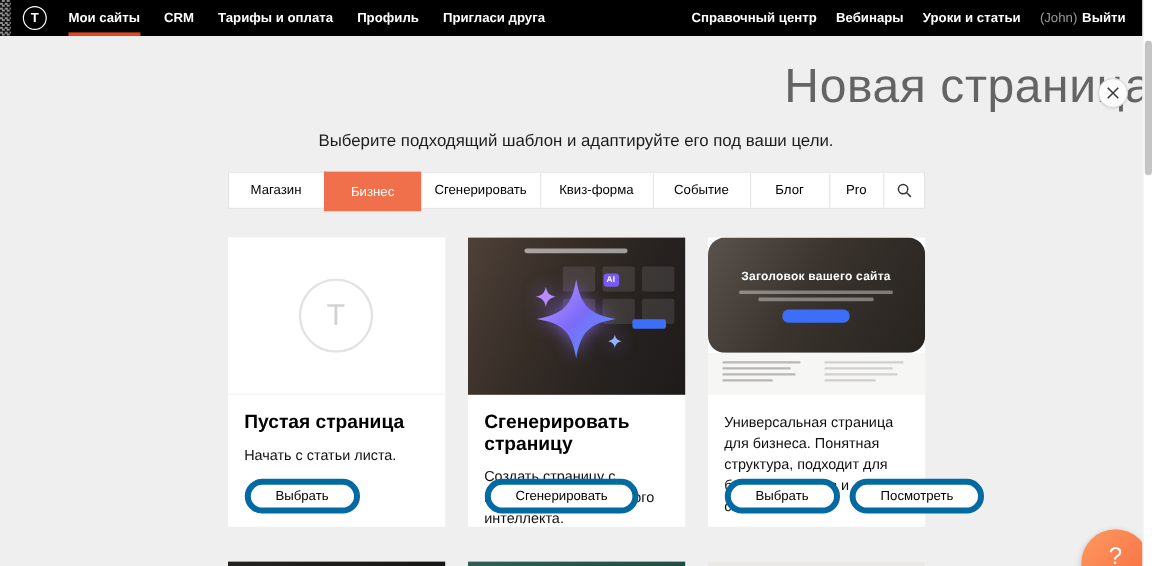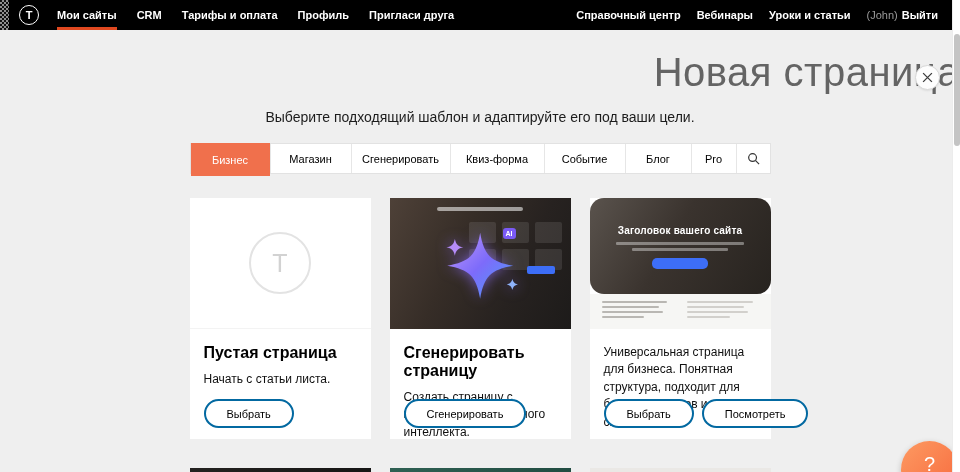--- a/index.html
+++ b/index.html
@@ -50,21 +50,21 @@
 
   
   .cards { width:581px; margin:24px auto 0; display:flex; gap:19px; }
   .cards.row2 { margin-top:29px; }
   .card { width:181px; height:241px; background:#fff; position:relative; flex:none; }
   .thumb { height:131px; position:relative; overflow:hidden; cursor:pointer; }
   .card-body { padding:15px 14px 0; }
   .card-title { font-size:16px; font-weight:bold; color:#000; margin-bottom:9px; }
   .card-desc { font-size:12px; color:#101010; line-height:1.45; }
   .card-buttons { position:absolute; left:14px; bottom:11px; display:flex; gap:8px; }
-  .pill-btn { height:29px; padding:0 21px; border:2px solid #0369a1; border-radius:15px; background:#fff;
+  .pill-btn { height:29px; padding:0 21px; border:5px solid #0369a1; border-radius:15px; background:#fff;
     font-size:11px; color:#000; font-family:inherit; cursor:pointer; white-space:nowrap; }
 
   
   .thumb-blank { display:flex; align-items:center; justify-content:center; background:#fff;
     border-bottom:1px solid #f3f3f3; }
   .blank-circle { width:62px; height:62px; border:2px solid #e3e3e3; border-radius:50%;
     display:flex; align-items:center; justify-content:center; font-size:25px; color:#d2d2d2; }
 
   
   .thumb-ai { background:linear-gradient(115deg,#4e4138 0%,#362d27 38%,#272220 68%,#1d1b1a 100%); }
@@ -137,22 +137,22 @@
   <div class="close-btn">
     <svg width="11" height="11" viewBox="0 0 10 10">
       <path d="M1 1 L9 9 M9 1 L1 9" stroke="#3c3c3c" stroke-width="1.2" fill="none"></path>
     </svg>
   </div>
 
   <h1 class="page-title">Новая страница</h1>
   <p class="page-subtitle">Выберите подходящий шаблон и адаптируйте его под ваши цели.</p>
 
   <div class="tabs">
+    <div class="tab">Магазин</div>
     <div class="tab active">Бизнес</div>
-    <div class="tab">Магазин</div>
     <div class="tab">Сгенерировать</div>
     <div class="tab">Квиз-форма</div>
     <div class="tab">Событие</div>
     <div class="tab">Блог</div>
     <div class="tab">Pro</div>
     <div class="tab">
       <svg width="13" height="13" viewBox="0 0 14 14">
         <circle cx="6" cy="6" r="4.2" fill="none" stroke="#333" stroke-width="1.3"></circle>
         <line x1="9.3" y1="9.3" x2="13" y2="13" stroke="#333" stroke-width="1.3"></line>
       </svg>

